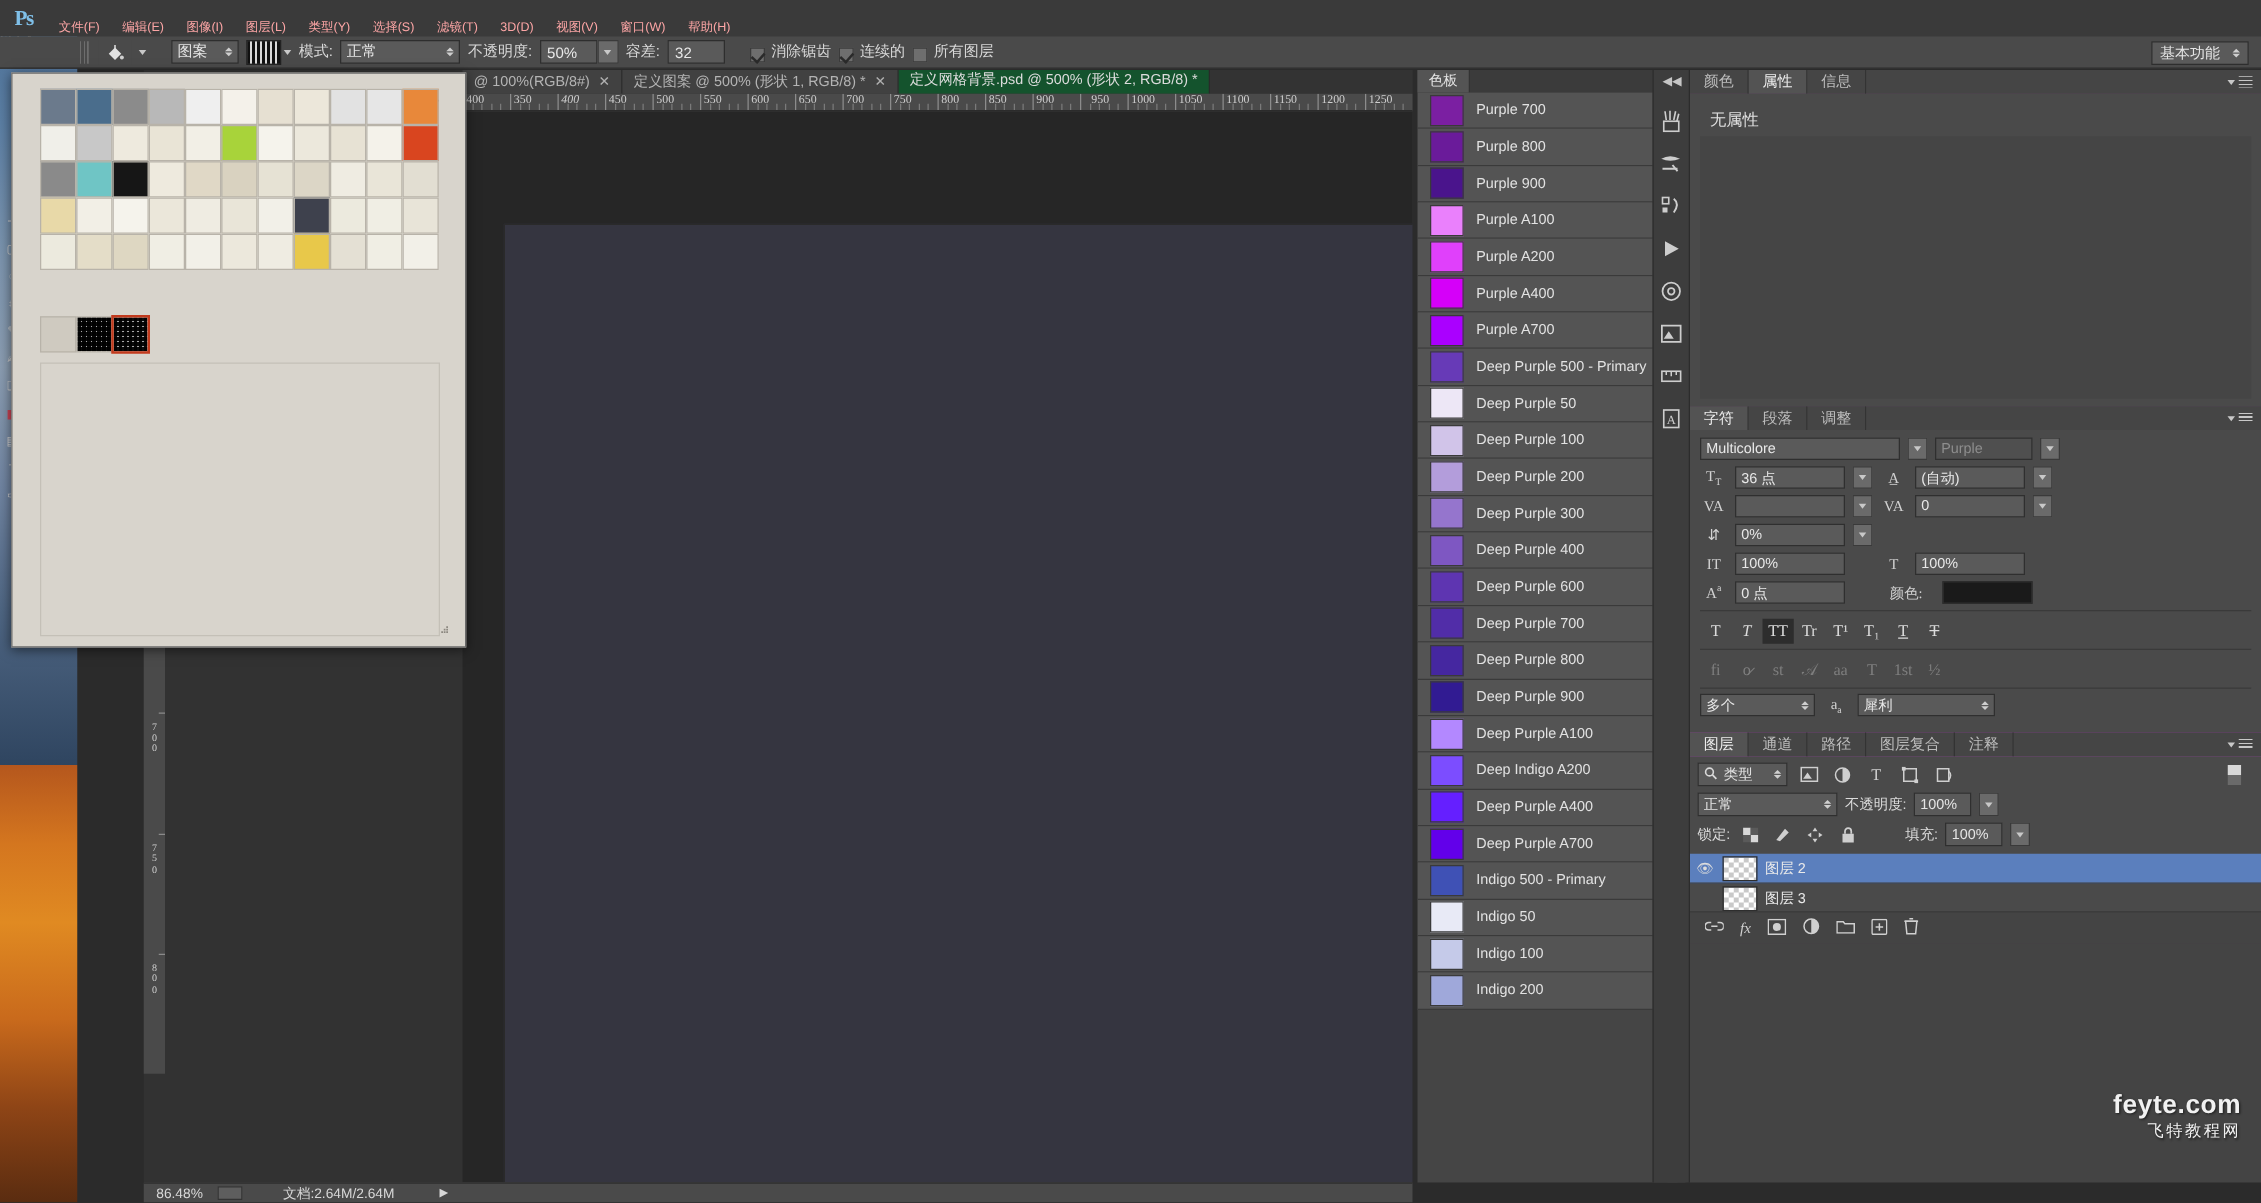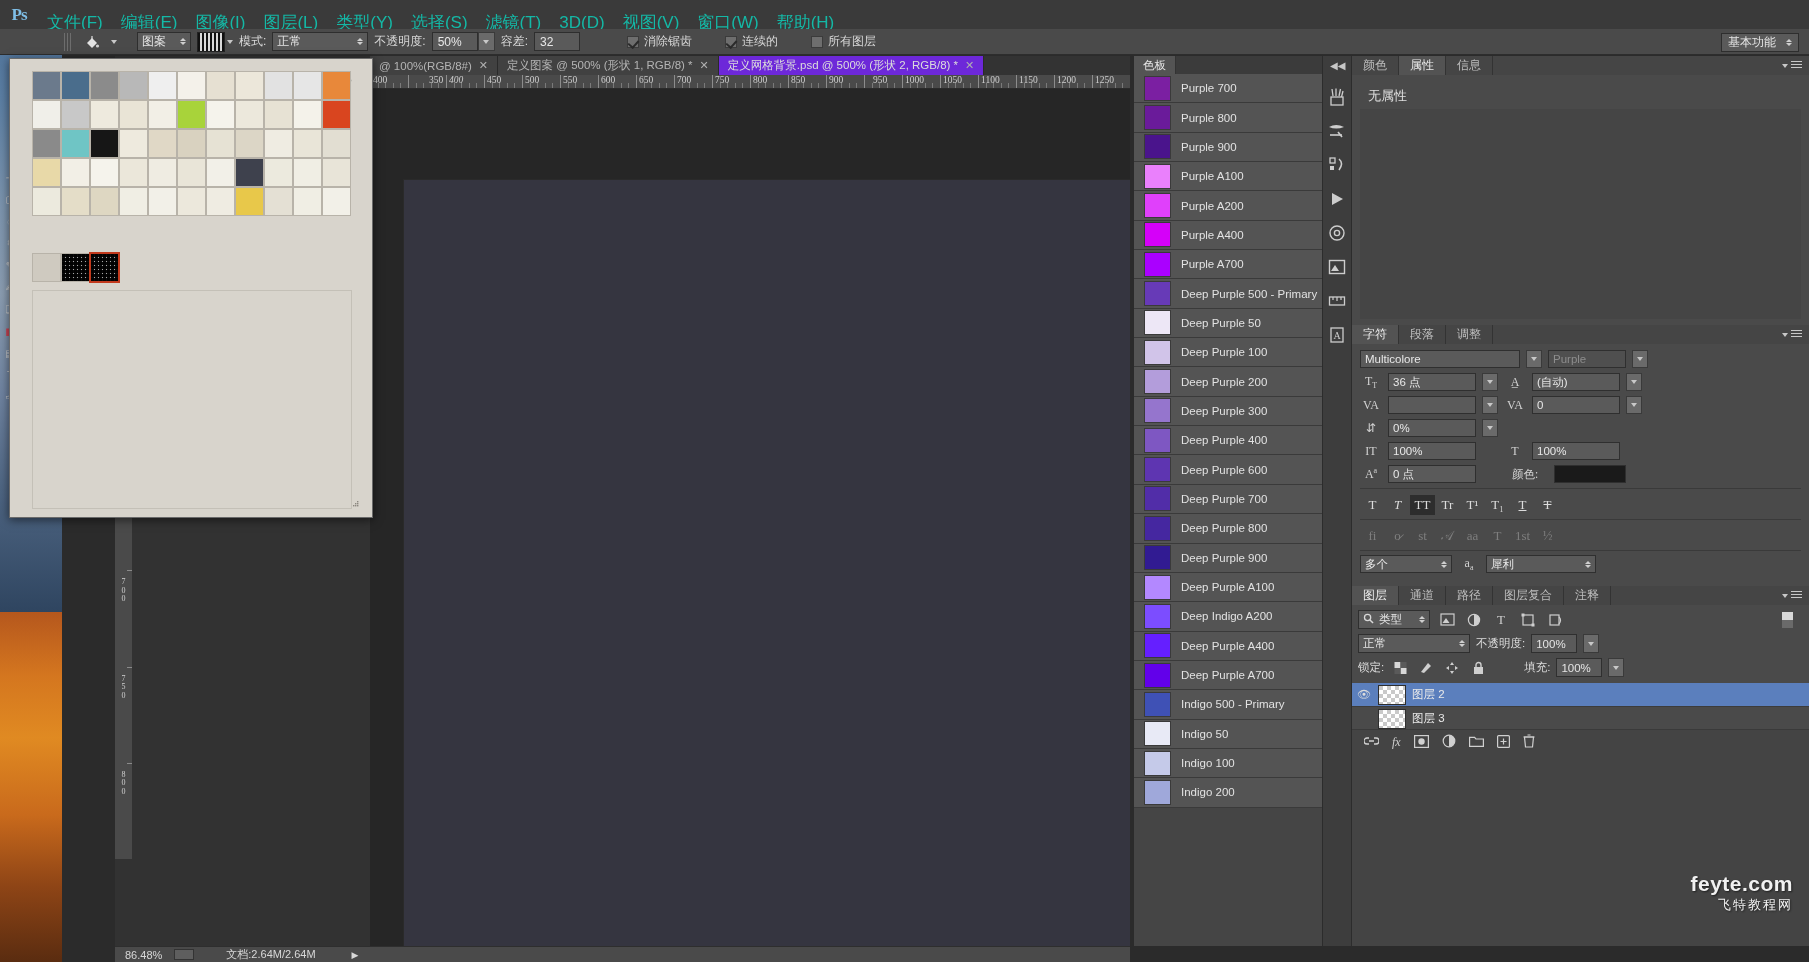--- a/index.html
+++ b/index.html
@@ -29,21 +29,21 @@
   #menubar {
     position:absolute; left:0; top:0; width:1809px; height:29px;
     background:#3a3a3a; display:flex; align-items:center;
   }
   #pslogo {
     width:38px; height:29px; display:flex; align-items:center; justify-content:center;
     color:#7fbfe8; font-weight:bold; font-size:17px; font-family:"Liberation Serif",serif;
     letter-spacing:-1px;
   }
   .menu-item {
-    padding:0 9px; height:14px; line-height:29px; color:#14b8a6; font-size:17px; white-space:nowrap;
+    padding:0 9px; height:14px; line-height:29px; color:#fca5a5; font-size:10px; white-space:nowrap;
   }
 
   
   #optionsbar {
     position:absolute; left:0; top:29px; width:1809px; height:26px;
     background:#4a4a4a; border-bottom:1px solid #2d2d2d;
     display:flex; align-items:center; gap:6px; padding-left:64px;
   }
   .grip { width:7px; height:18px; margin-right:2px;
     background:repeating-linear-gradient(to right,#6d6d6d 0 1px,transparent 1px 3px); }
@@ -68,21 +68,21 @@
   }
   .ob-drop-btn {
     width:17px; height:19px; background:#6a6a6a; border:1px solid #3a3a3a;
     display:flex; align-items:center; justify-content:center;
   }
   .pat-chip {
     width:28px; height:20px; border:1px solid #222;
     background:
       repeating-linear-gradient(to right,#111 0 2px,#d9d9d9 2px 4px);
   }
-  .chk-wrap { display:flex; align-items:center; gap:5px;margin-left:27px; }
+  .chk-wrap { display:flex; align-items:flex-end; gap:5px; }
   .chk {
     width:12px; height:12px; background:#6e6e6e; border:1px solid #3b3b3b; position:relative;
   }
   .chk.on::after {
     content:""; position:absolute; left:2px; top:1px; width:5px; height:8px;
     border:solid #2a2a2a; border-width:0 2px 2px 0; transform:rotate(42deg);
   }
   #workspace-btn {
     position:absolute; right:10px; top:4px; height:19px; background:#5a5a5a;
     border:1px solid #2e2e2e; display:flex; align-items:center; gap:10px;
@@ -92,21 +92,21 @@
   
   #tabbar {
     position:absolute; left:370px; top:56px; width:760px; height:19px;
     background:#333; display:flex; align-items:stretch;
   }
   .doc-tab {
     display:flex; align-items:center; gap:7px; padding:0 9px;
     font-size:11.5px; color:#b4b4b4; background:#414141;
     border-right:1px solid #2a2a2a; white-space:nowrap;
   }
-  .doc-tab.active { background:#6d28d9; color:#dcdcdc; }
+  .doc-tab.active { background:#14532d; color:#dcdcdc;flex-direction:column; }
   .tab-x { font-size:11px; color:#b0b0b0; }
 
   
   #ruler-h {
     position:absolute; left:370px; top:75px; width:760px; height:14px;
     background:#4a4a4a; border-bottom:1px solid #2b2b2b; overflow:hidden;
   }
   .rtick { position:absolute; top:0; height:14px; border-left:1px solid #8c8c8c; }
   .rtick.minor { top:8px; height:6px; border-left:1px solid #7a7a7a; }
   .rlabel { position:absolute; top:0px; left:3px; font-size:9.5px; color:#cfcfcf;
@@ -487,21 +487,21 @@
   </div>
 
   <div id="ruler-h">
       <div class="rtick" style="left: 0px;"></div>
       <div class="rlabel" style="left: 3px;">400</div>
       <div class="rtick minor" style="left: 7.6px;"></div>
       <div class="rtick minor" style="left: 15.2px;"></div>
       <div class="rtick minor" style="left: 22.8px;"></div>
       <div class="rtick minor" style="left: 30.4px;"></div>
       <div class="rtick" style="left: 38px;"></div>
-      <div class="rlabel" style="left: 59px;">350</div>
+      <div class="rlabel" style="left: 41px;">350</div>
       <div class="rtick minor" style="left: 45.6px;"></div>
       <div class="rtick minor" style="left: 53.2px;"></div>
       <div class="rtick minor" style="left: 60.8px;"></div>
       <div class="rtick minor" style="left: 68.4px;"></div>
       <div class="rtick" style="left: 76px;"></div>
       <div class="rlabel" style="left: 79px; font-style: italic;">400</div>
       <div class="rtick minor" style="left: 83.6px;"></div>
       <div class="rtick minor" style="left: 91.2px;"></div>
       <div class="rtick minor" style="left: 98.8px;"></div>
       <div class="rtick minor" style="left: 106.4px;"></div>

